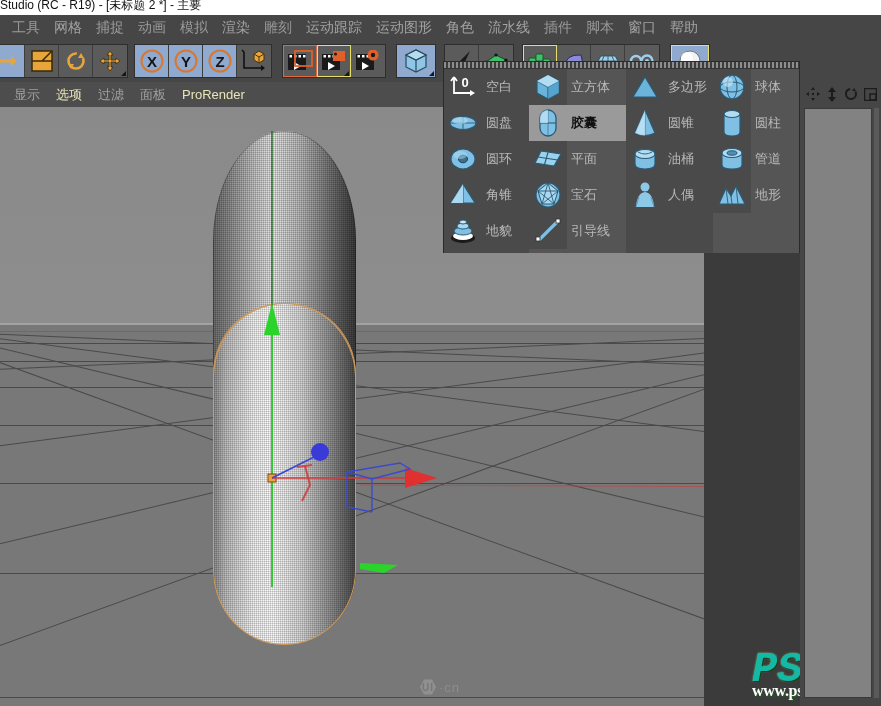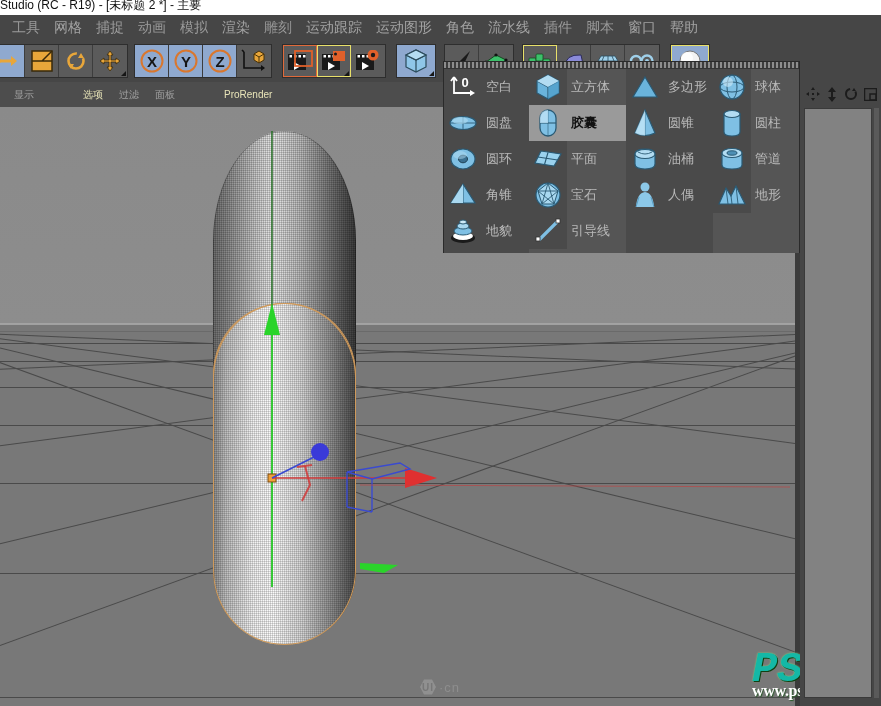--- a/index.html
+++ b/index.html
@@ -83,28 +83,28 @@
   }
 
   
   #vpheader {
     position: absolute; left: 0; top: 82px;
     width: 800px; height: 25px;
     background: #4d4d4d;
     display: flex; align-items: center;
     padding-left: 6px;
   }
-  .vpm { font-size: 10px; padding: 0 8px; white-space: nowrap; cursor: default; }
+  .vpm { font-size: 13px; padding: 0 8px; white-space: nowrap; cursor: default; }
   .vpm.g { color: #a0a0a0; }
-  .vpm.y { color: #e8e4b8; margin-left: 33px; }
+  .vpm.y { color: #e8e4b8; }
 
   
   #viewport {
     position: absolute; left: 0; top: 107px;
-    width: 795px; height: 599px;
+    width: 704px; height: 599px;
     overflow: hidden;
     background: linear-gradient(to bottom, #8a8a8a 0%, #8d8d8d 36%, #909090 36.2%, #7d7d7d 36.6%, #7a7a7a 100%);
   }
   
   #horizon {
     position: absolute; left: 0; top: 216px; width: 800px; height: 2px;
     background: #b4b4b4; opacity: .55;
   }
   #ground {
     position: absolute; left: 0; top: 218px; width: 800px; height: 381px;

